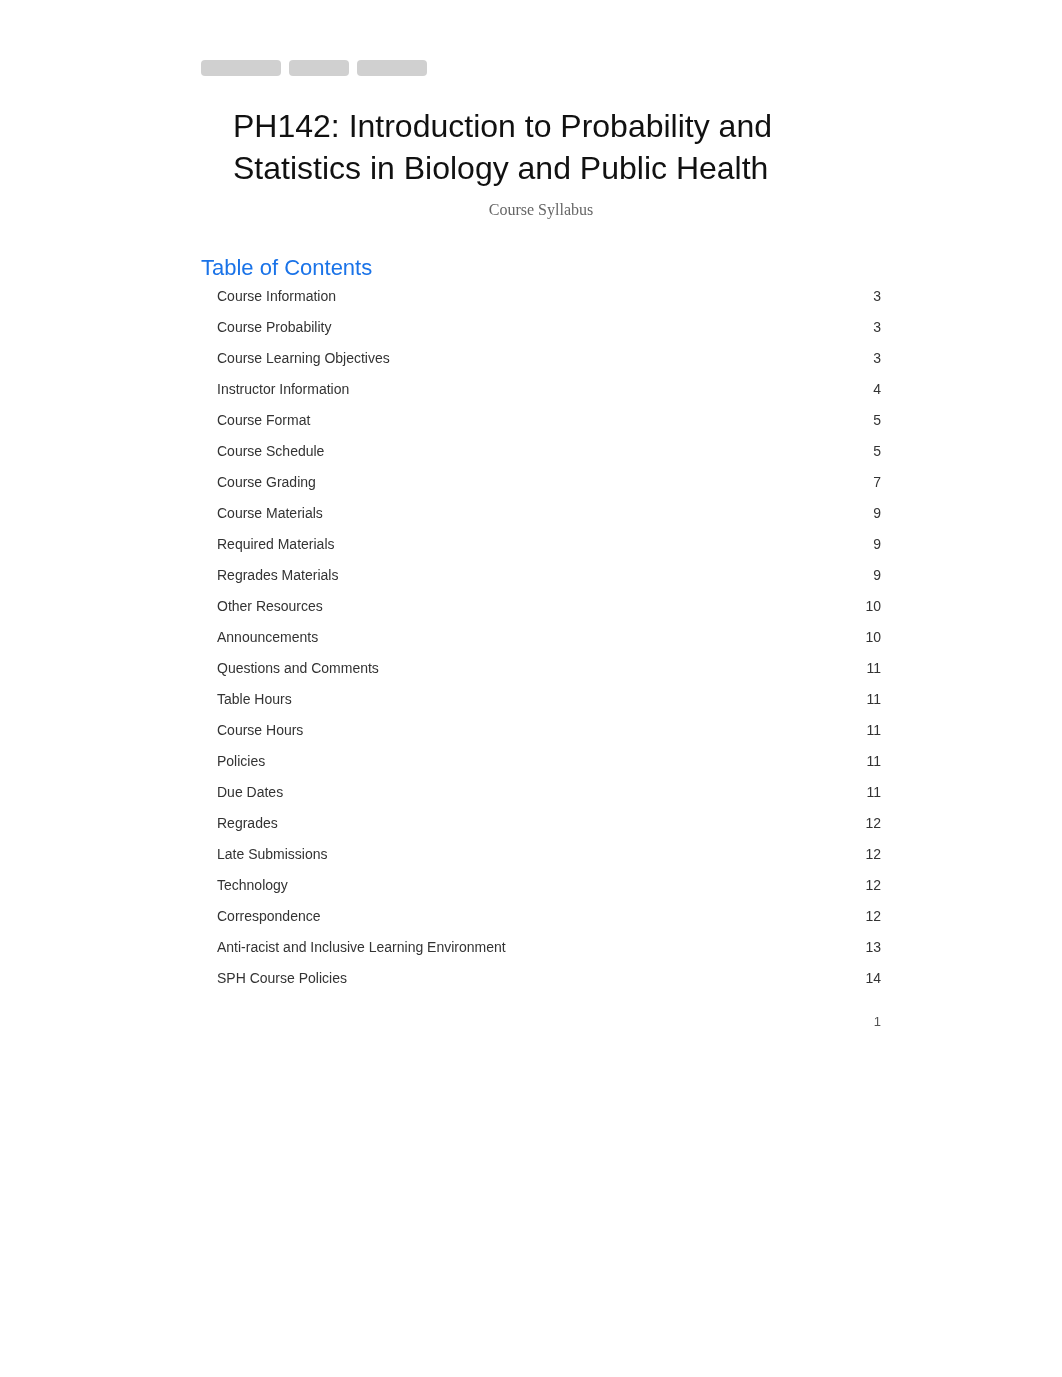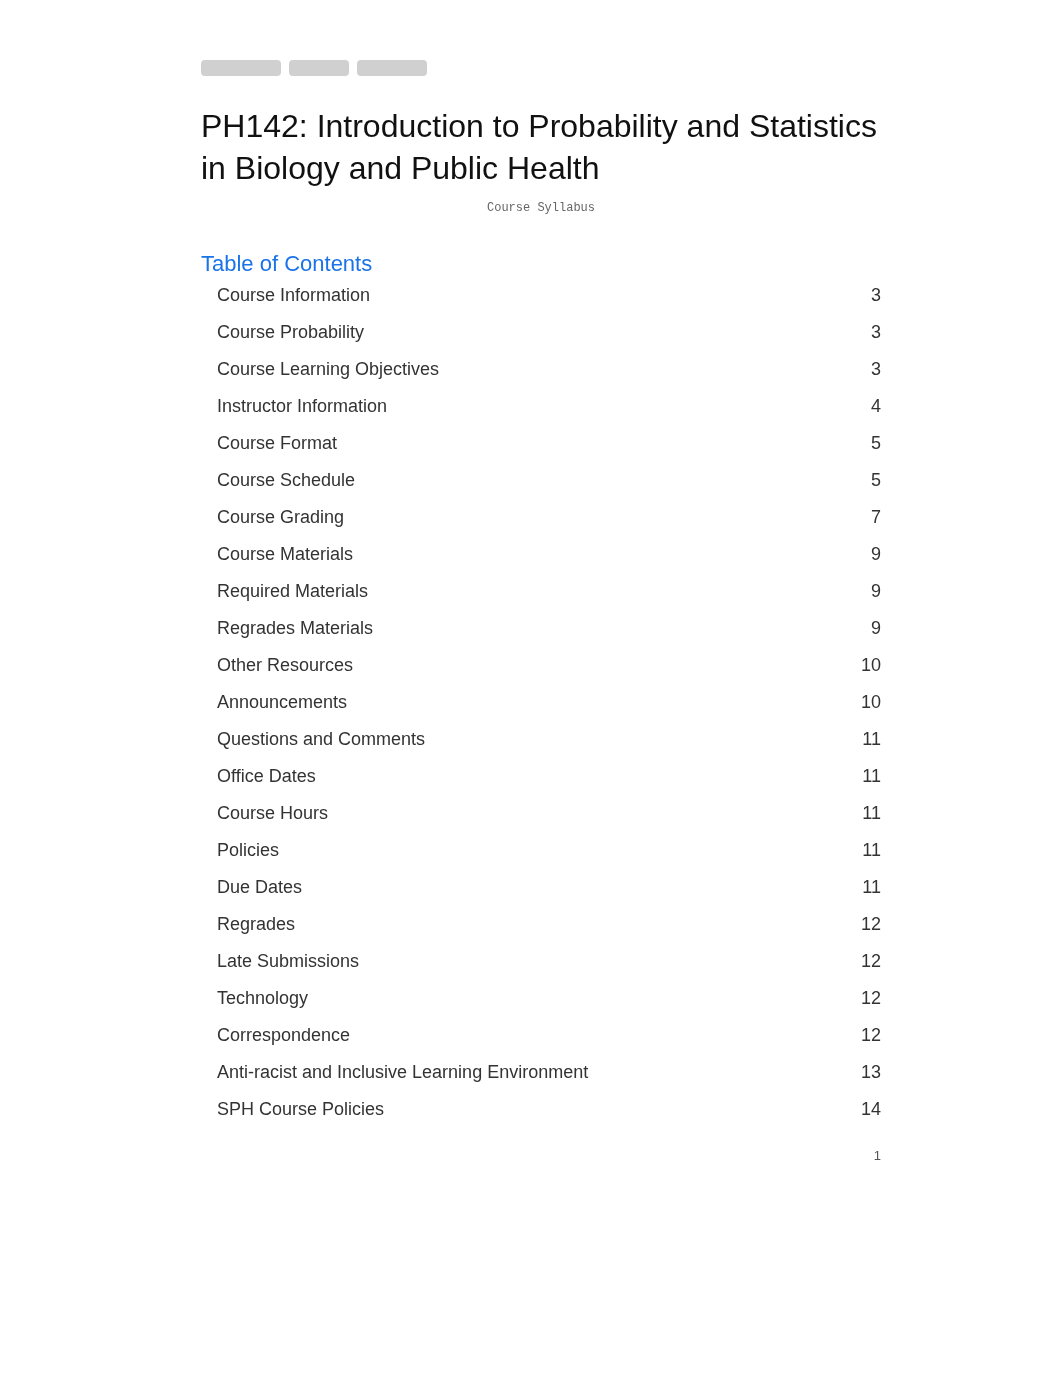--- a/index.html
+++ b/index.html
@@ -40,44 +40,45 @@
     .pill-2 { width: 60px; }
     .pill-3 { width: 70px; }
 
     .doc-title {
       font-size: 32px;
       font-weight: 400;
       line-height: 1.3;
       color: #111111;
       margin-bottom: 12px;
       font-family: Arial, Helvetica, sans-serif;
+      margin-left: 32px;
     }
 
     .doc-subtitle {
-      font-size: 12px;
+      font-size: 16px;
       color: #666666;
       text-align: center;
       margin-bottom: 36px;
-      font-family: Liberation Mono, monospace;
+      font-family: Liberation Serif, serif;
     }
 
     .toc-title {
       font-size: 22px;
       color: #1a73e8;
       font-family: Arial, Helvetica, sans-serif;
       font-weight: 400;
     }
 
     .toc-table {
       width: 100%;
       border-collapse: collapse;
     }
 
     .toc-table tr td {
-      font-size: 18px;
+      font-size: 14px;
       font-family: Arial, Helvetica, sans-serif;
       color: #333333;
       padding: 5px 0;
       line-height: 1.5;
     }
 
     .toc-table tr td:first-child {
       padding-left: 16px;
     }
 
@@ -160,21 +161,21 @@
         </tr>
         <tr>
           <td>Announcements</td>
           <td>10</td>
         </tr>
         <tr>
           <td>Questions and Comments</td>
           <td>11</td>
         </tr>
         <tr>
-          <td>Office Dates</td>
+          <td>Table Hours</td>
           <td>11</td>
         </tr>
         <tr>
           <td>Course Hours</td>
           <td>11</td>
         </tr>
         <tr>
           <td>Policies</td>
           <td>11</td>
         </tr>

